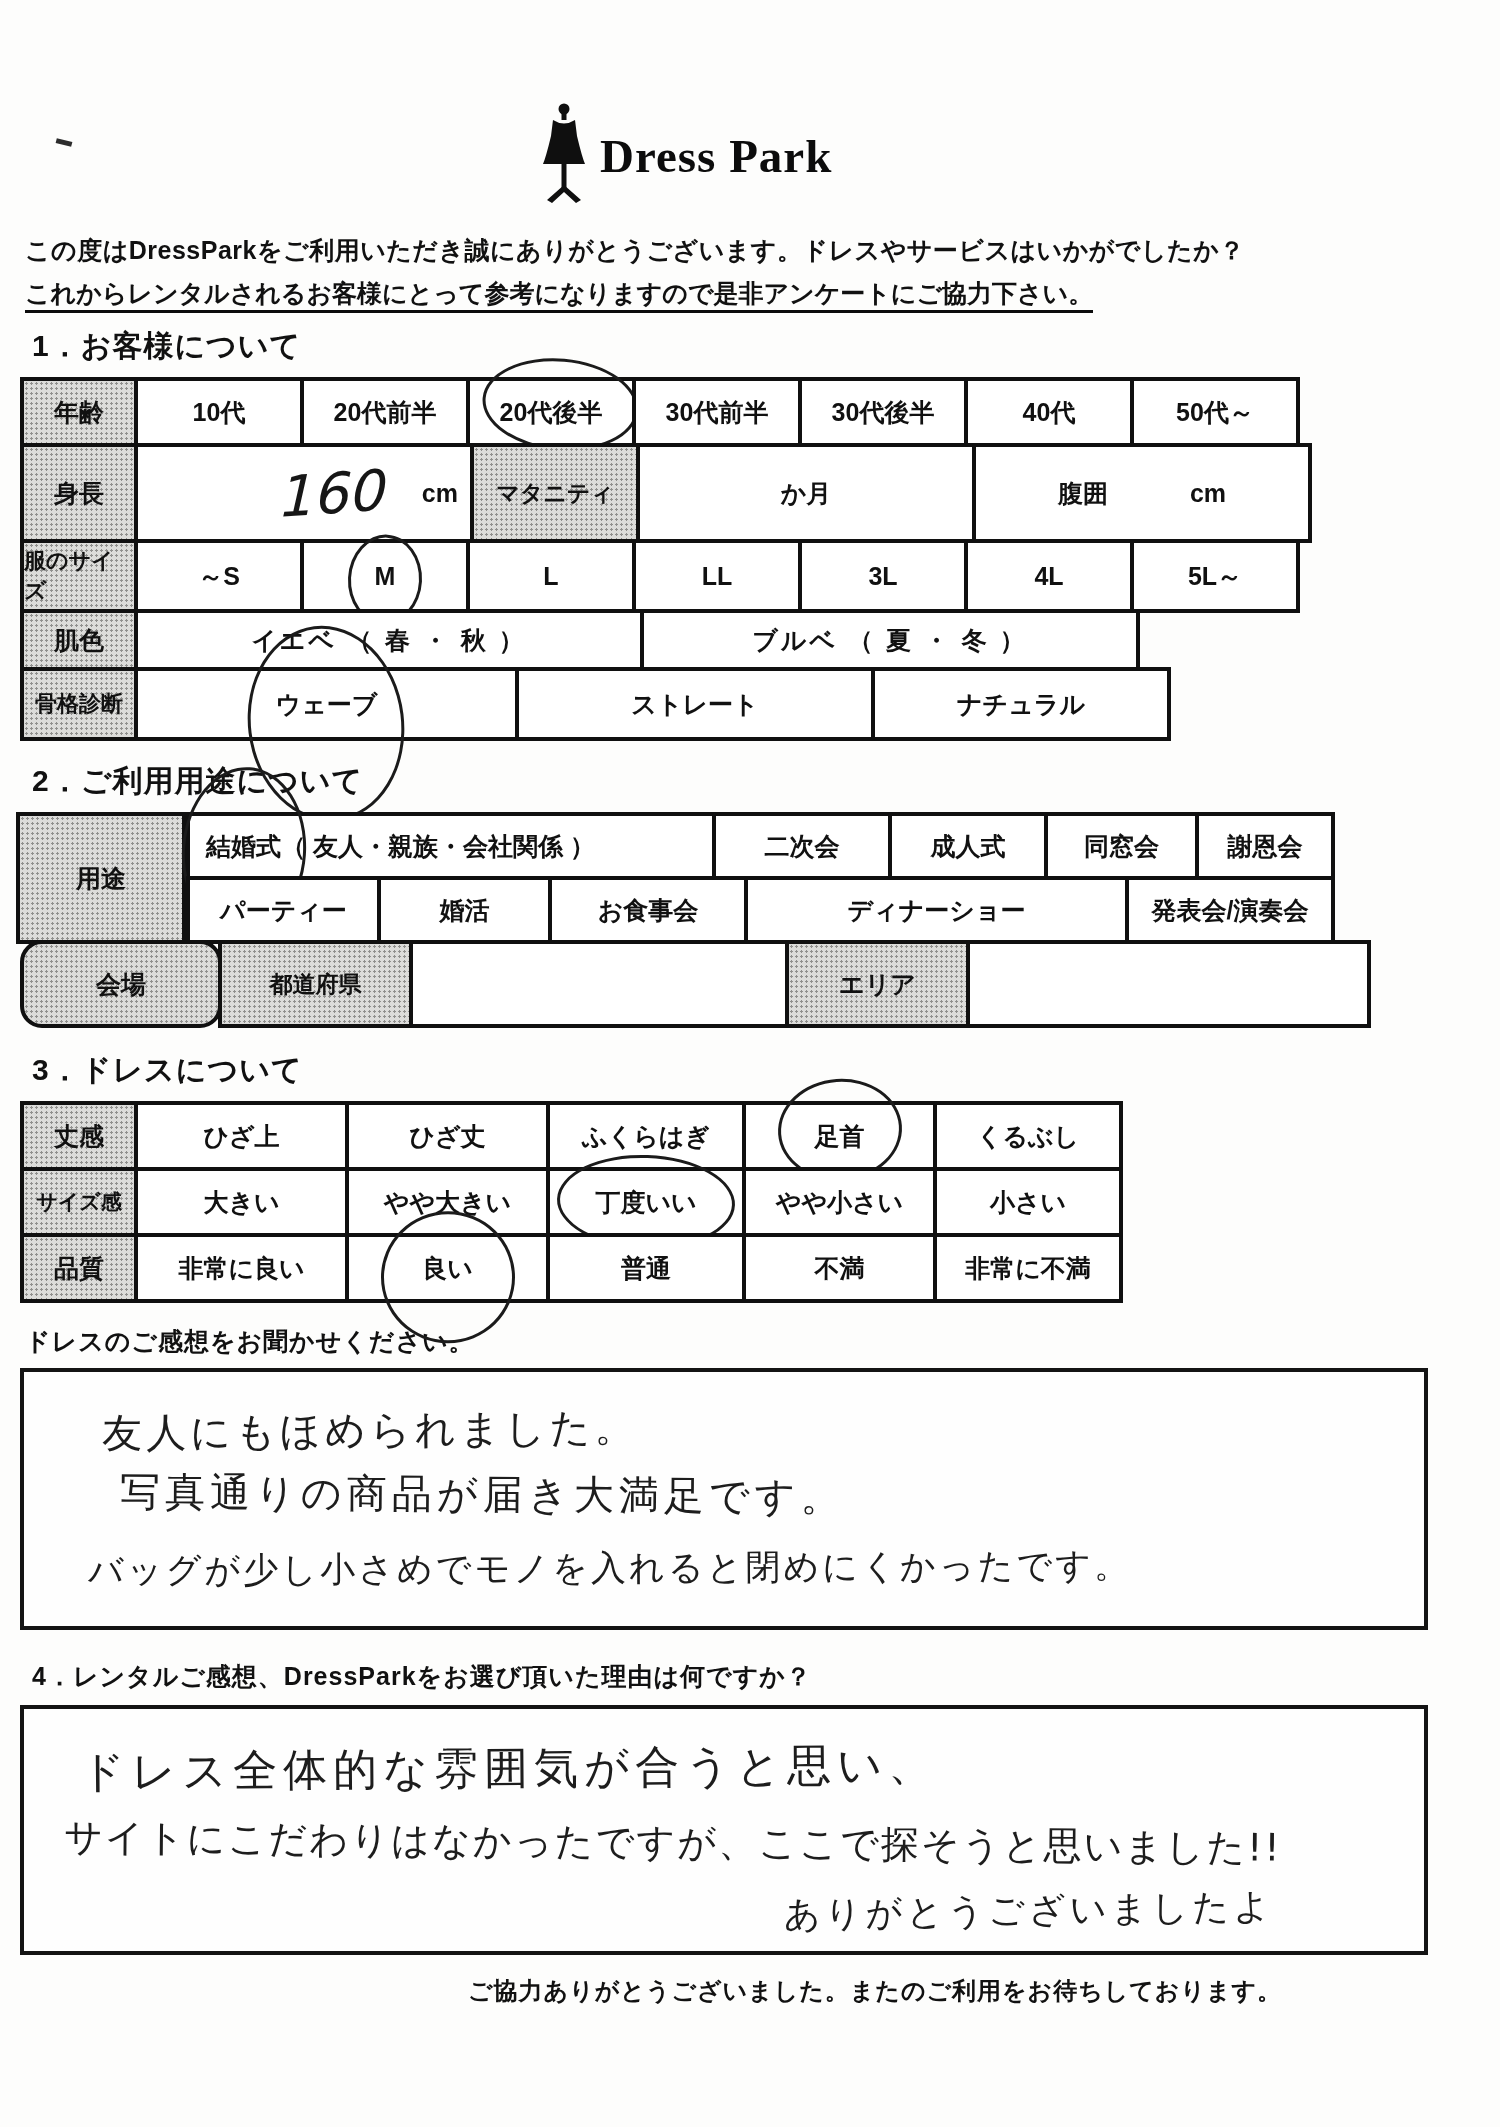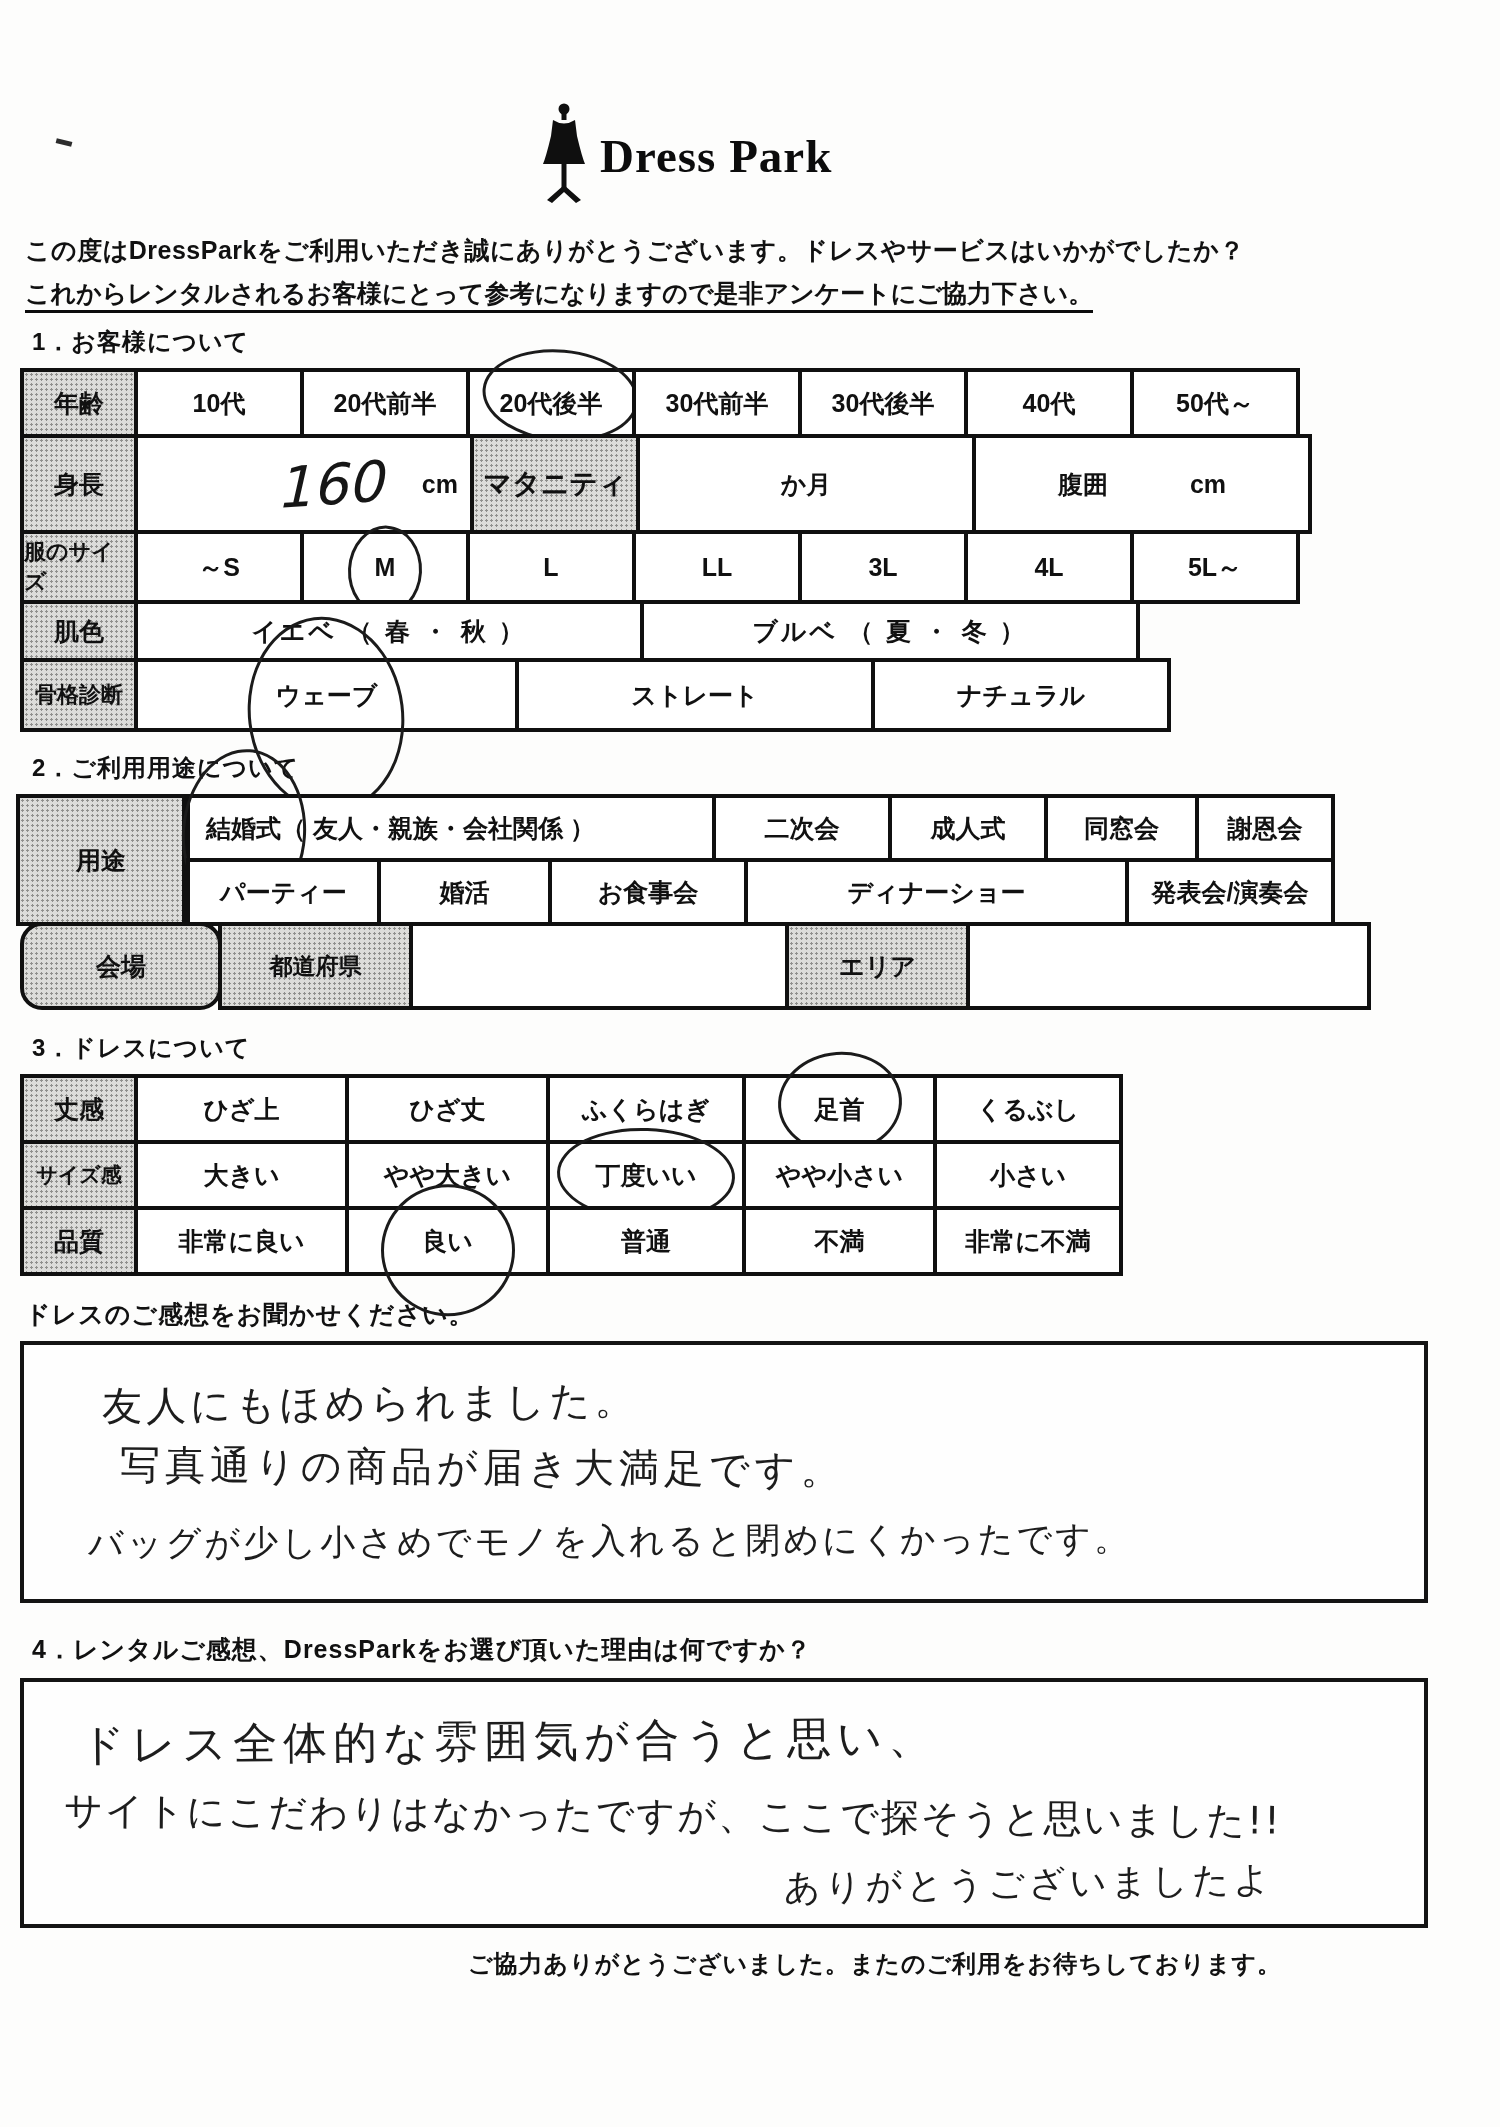--- a/index.html
+++ b/index.html
@@ -13,21 +13,21 @@
   
   .logo{display:flex;align-items:center;gap:10px;margin:104px 0 0 538px;height:104px;}
   .brand{font-family:"Liberation Serif","DejaVu Serif",serif;font-weight:700;
          font-size:47px;letter-spacing:1px;color:#0c0c0c;}
 
   
   .intro1{margin:26px 0 0 25px;font-size:25px;font-weight:600;letter-spacing:.5px;}
   .intro2{margin:10px 0 0 25px;font-size:25px;font-weight:700;}
   .intro2 span{border-bottom:3px solid #0c0c0c;padding-bottom:3px;}
 
-  .sec-title{margin:16px 0 0 32px;font-size:24px;font-weight:700;letter-spacing:1px;}
+  .sec-title{margin:16px 0 0 32px;font-size:30px;font-weight:700;letter-spacing:1px;}
 
   
   .tbl{margin-left:20px;}
   .trow{display:flex;margin-top:-4px;}
   .trow:first-child{margin-top:0;}
   .c{box-sizing:border-box;border:4px solid #101010;margin-left:-4px;
      display:flex;align-items:center;justify-content:center;
      font-weight:700;font-size:25px;background:#fff;position:relative;}
   .trow .c:first-child{margin-left:0;}
   .hd{background-color:#dcdcda;
@@ -94,21 +94,21 @@
       <div class="c" style="width:170px;height:70px;">30代後半</div>
       <div class="c" style="width:170px;height:70px;">40代</div>
       <div class="c" style="width:170px;height:70px;">50代～</div>
     </div>
     <div class="trow">
       <div class="c hd" style="width:118px;height:100px;">身長</div>
       <div class="c" style="width:340px;height:100px;justify-content:flex-end;padding-right:12px;gap:34px;">
         <span class="hand-val">160</span>
         <span>cm</span>
       </div>
-      <div class="c hd" style="width:170px;height:100px;font-size:28px;">マタニティ</div>
+      <div class="c hd" style="width:170px;height:100px;font-size:23px;">マタニティ</div>
       <div class="c" style="width:340px;height:100px;">か月</div>
       <div class="c" style="width:340px;height:100px;justify-content:space-evenly;">
         <span>腹囲</span>
         <span>cm</span>
       </div>
     </div>
     <div class="trow">
       <div class="c hd" style="width:118px;height:74px;font-size:22px;">服のサイズ</div>
       <div class="c" style="width:170px;height:74px;">～S</div>
       <div class="c" style="width:170px;height:74px;">

